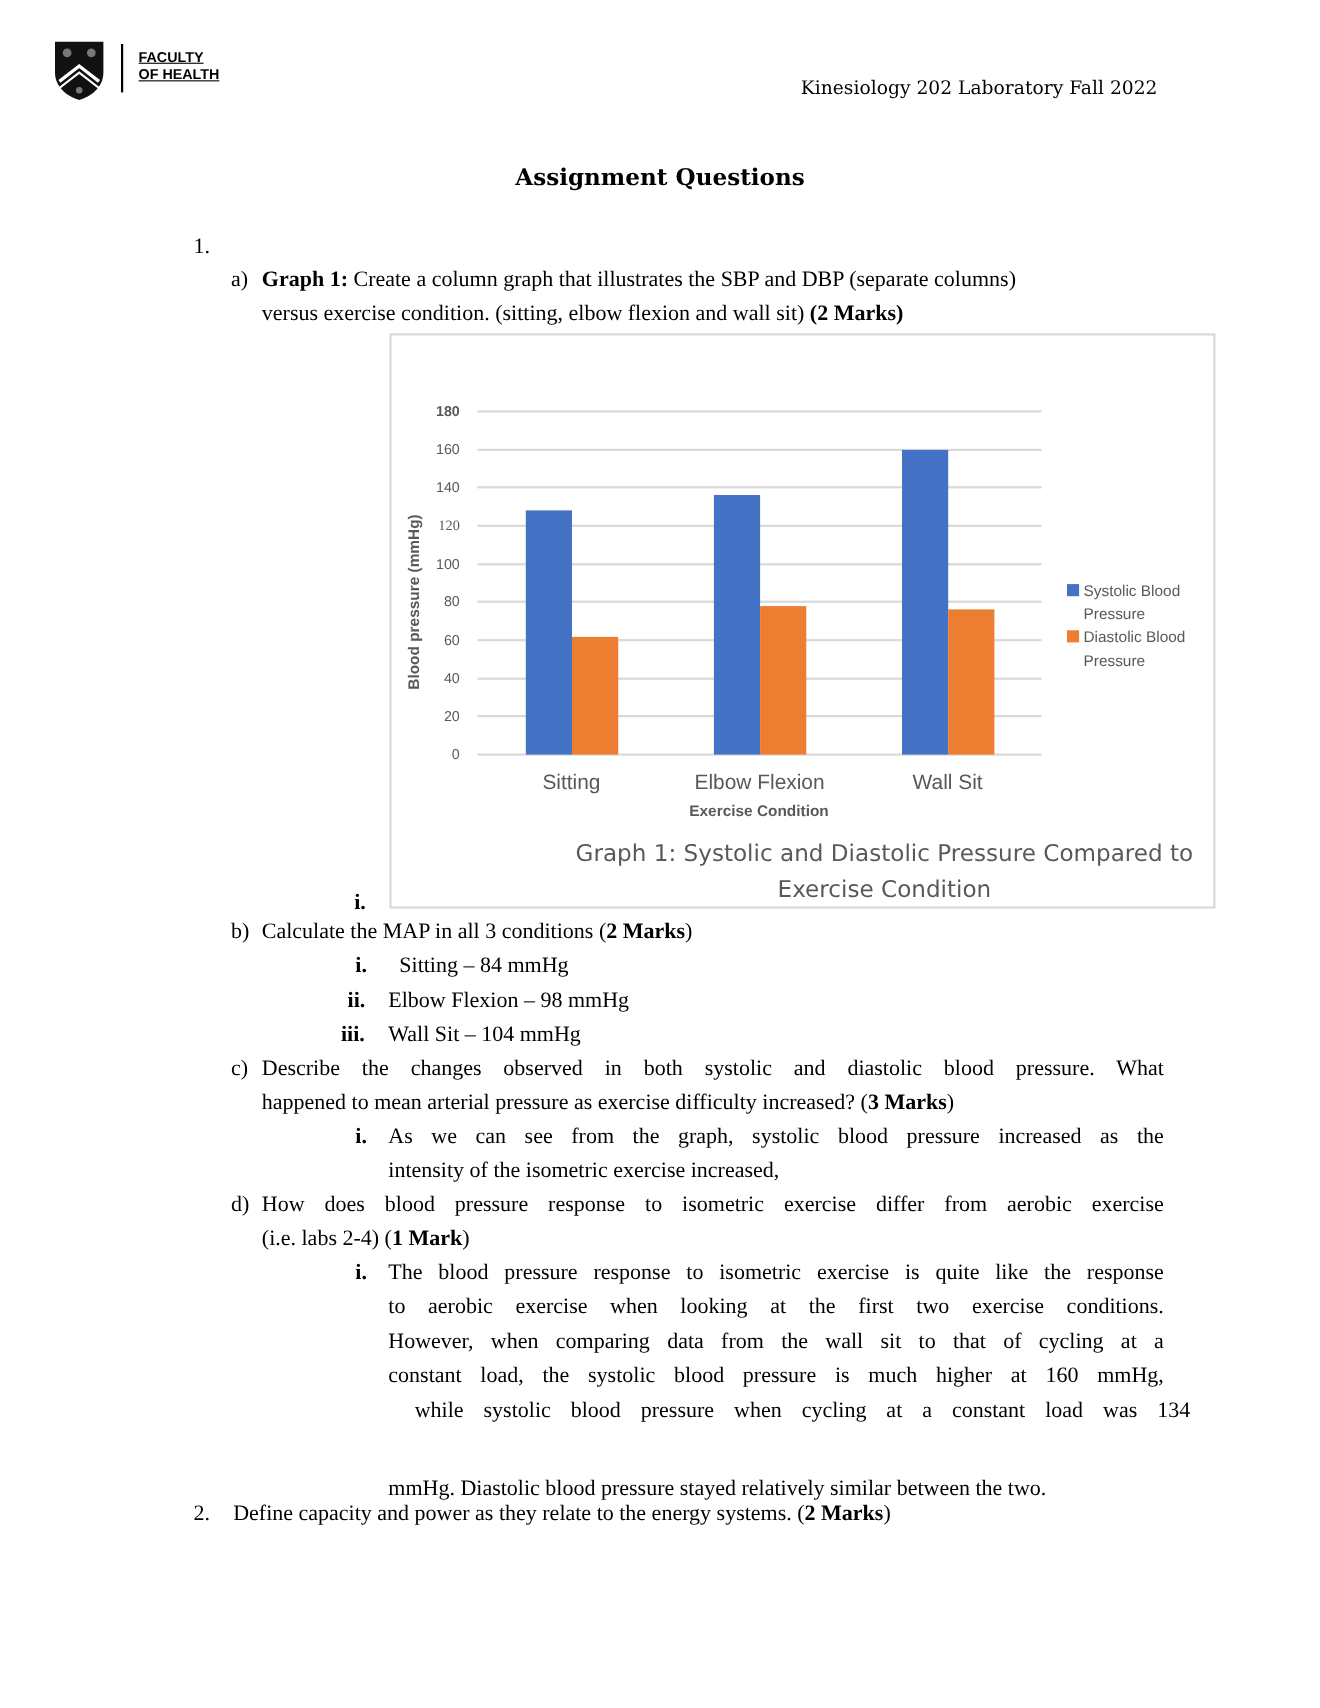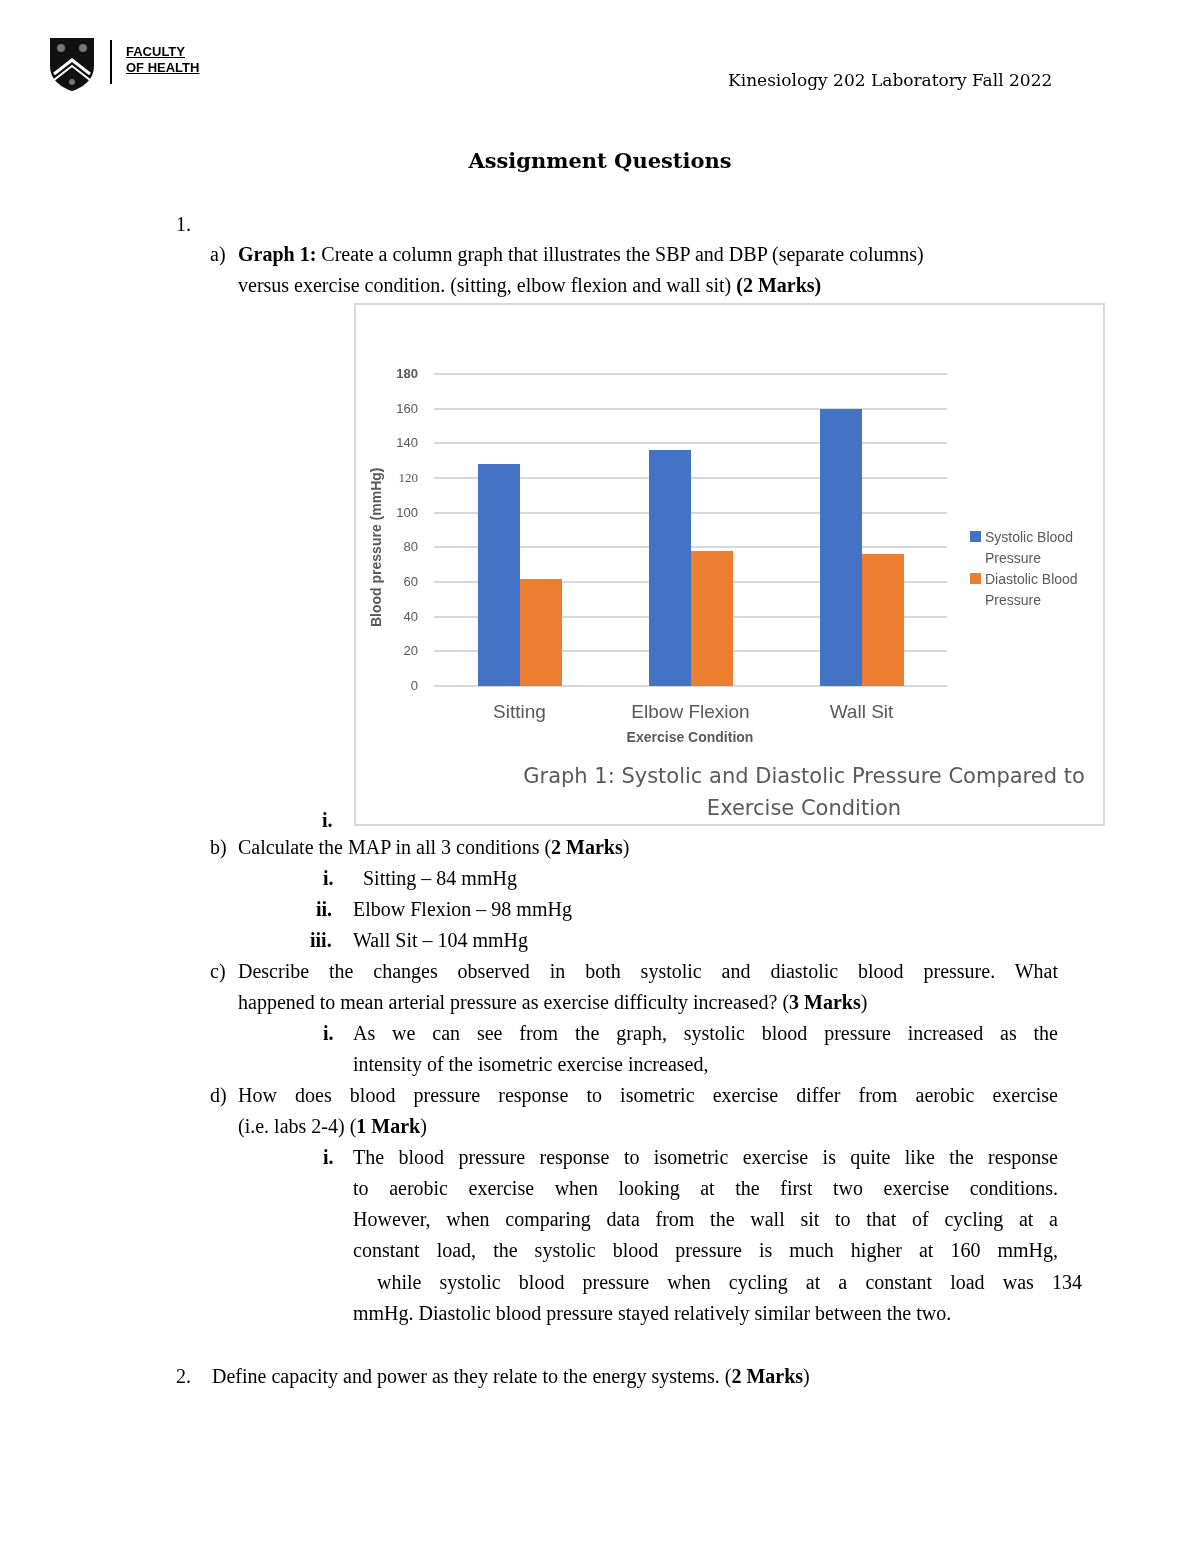--- a/index.html
+++ b/index.html
@@ -130,16 +130,16 @@
 
 <div class="abs line" style="left:210px; top:1080px;">d)</div>
 <div class="abs line just" style="left:238px; top:1080px; width:820px;">How does blood pressure response to isometric exercise differ from aerobic exercise</div>
 <div class="abs line" style="left:238px; top:1111px;"><span>(i.e. labs 2-4) (</span><b>1 Mark</b><span>)</span></div>
 <div class="abs line" style="left:323px; top:1142px; font-weight:bold;">i.</div>
 <div class="abs line just" style="left:353px; top:1142px; width:705px;">The blood pressure response to isometric exercise is quite like the response</div>
 <div class="abs line just" style="left:353px; top:1173px; width:705px;">to aerobic exercise when looking at the first two exercise conditions.</div>
 <div class="abs line just" style="left:353px; top:1204px; width:705px;">However, when comparing data from the wall sit to that of cycling at a</div>
 <div class="abs line just" style="left:353px; top:1235px; width:705px;">constant load, the systolic blood pressure is much higher at 160 mmHg,</div>
 <div class="abs line just" style="left:353px; top:1267px; width:705px;margin-left:24px;">while systolic blood pressure when cycling at a constant load was 134</div>
-<div class="abs line" style="left:353px; top:1298px;">mmHg. Diastolic blood pressure stayed relatively similar between the two.</div>
+<div class="abs line" style="left:353px; top:1338px;">mmHg. Diastolic blood pressure stayed relatively similar between the two.</div>
 
 <div class="abs line" style="left:176px; top:1361px;">2.</div>
 <div class="abs line" style="left:212px; top:1361px;"><span>Define capacity and power as they relate to the energy systems. (</span><b>2 Marks</b><span>)</span></div>
 
 </body></html>

